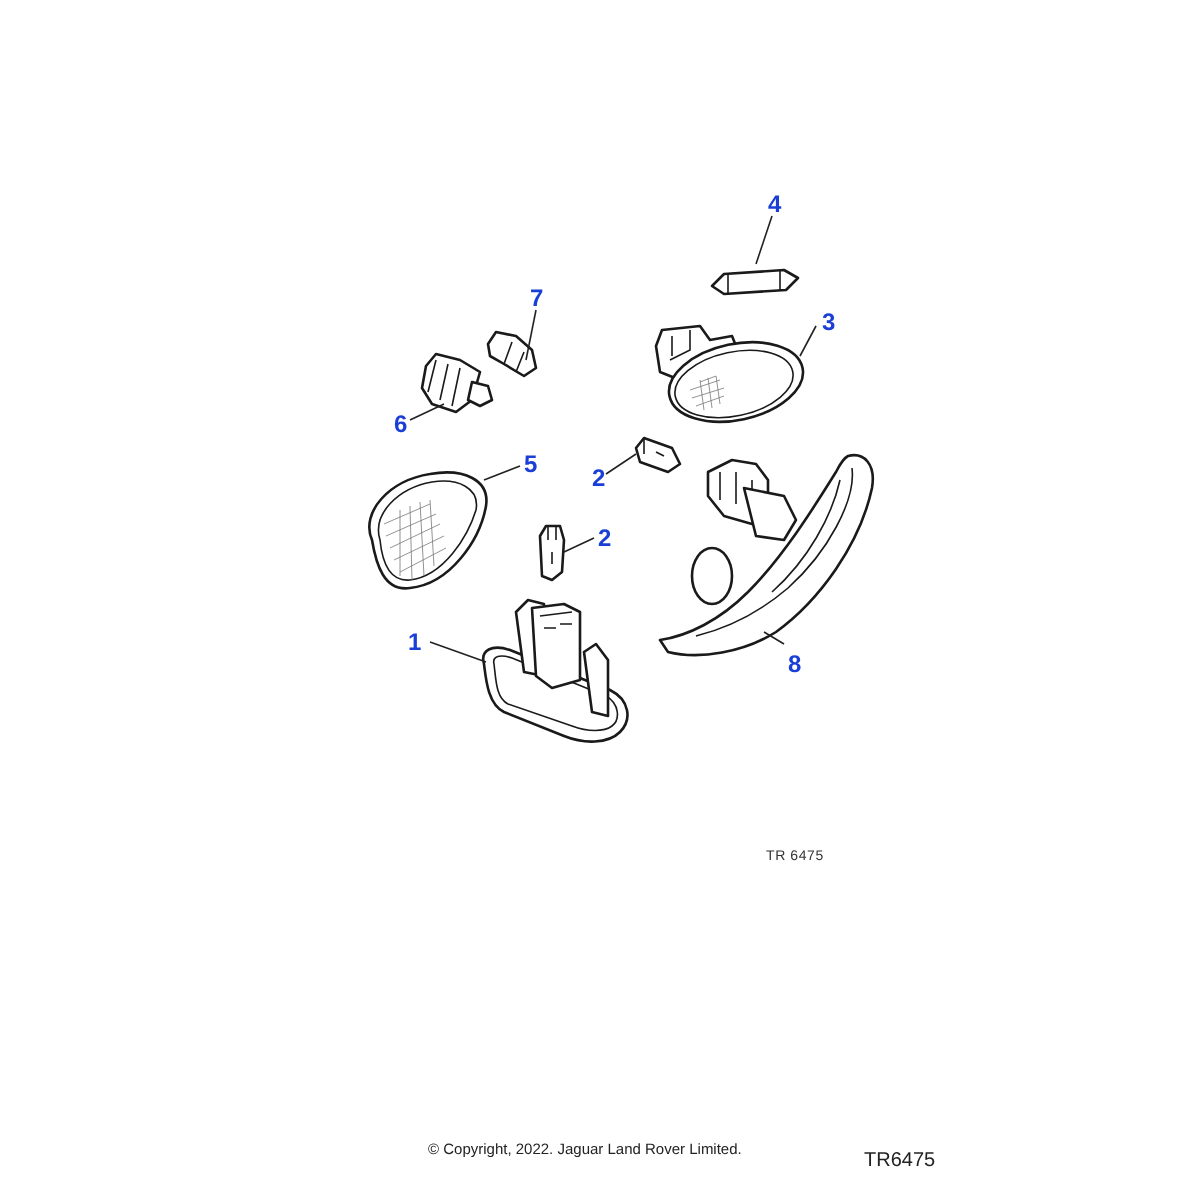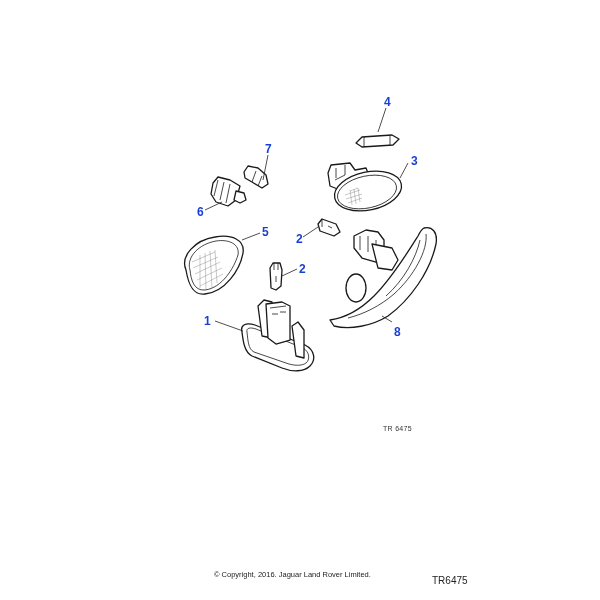--- a/index.html
+++ b/index.html
@@ -100,14 +100,14 @@
   <span class="callout" style="left:299px;top:263px;">2</span>
   <span class="callout" style="left:411px;top:155px;">3</span>
   <span class="callout" style="left:384px;top:96px;">4</span>
   <span class="callout" style="left:262px;top:226px;">5</span>
   <span class="callout" style="left:197px;top:206px;">6</span>
   <span class="callout" style="left:265px;top:143px;">7</span>
   <span class="callout" style="left:394px;top:326px;">8</span>
 
   <span class="ref-small">TR 6475</span>
   <span class="ref-large">TR6475</span>
-  <span class="copyright">© Copyright, 2016. Jaguar Land Rover Limited.</span>
+  <span class="copyright">© Copyright, 2022. Jaguar Land Rover Limited.</span>
 </div>
 
 </body></html>

